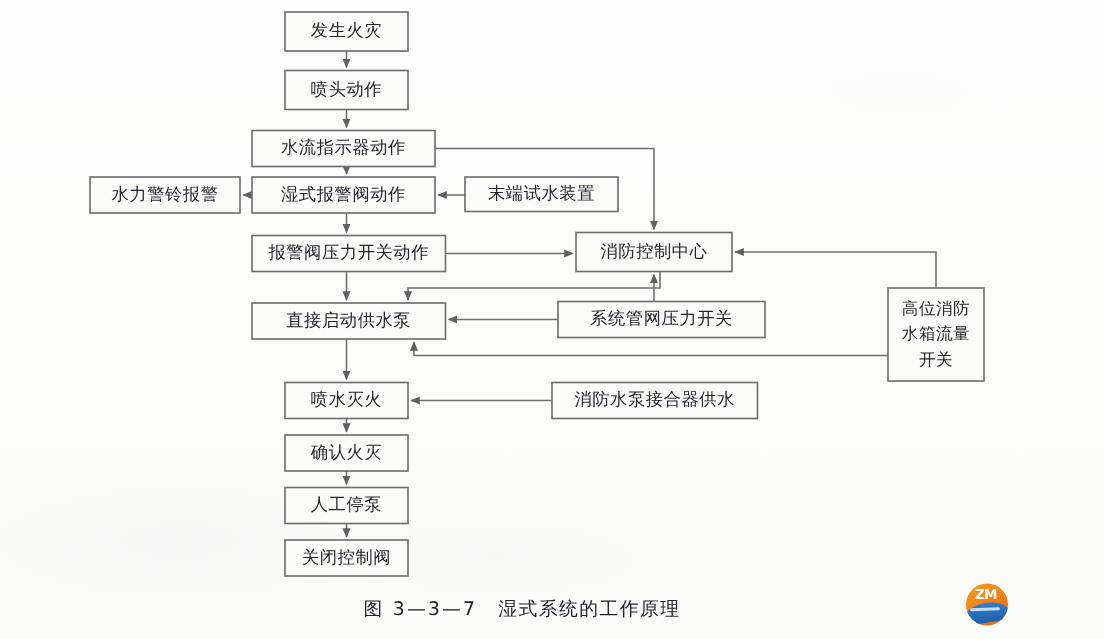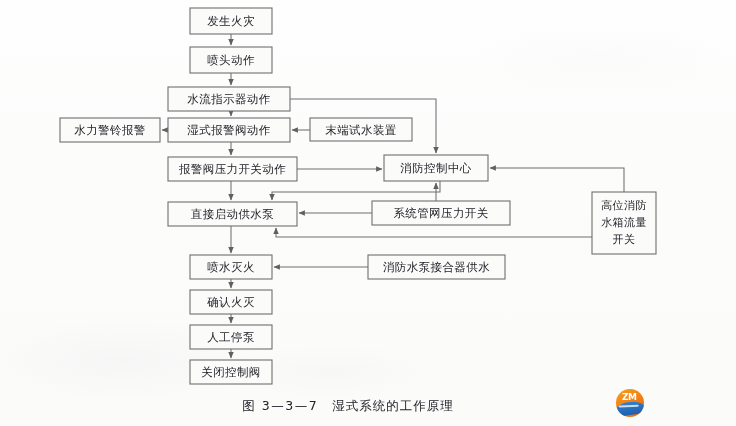--- a/index.html
+++ b/index.html
@@ -76,20 +76,21 @@
     gap: 4px;
   }
   .wm-badge {
     width: 28px;
     height: 28px;
     border-radius: 50%;
     background: linear-gradient(150deg, #f6a01e 0%, #f07c15 55%, #e8690f 100%);
     position: relative;
     overflow: hidden;
     flex: none;
+    margin-left: 28px;
   }
   .wm-badge .wave {
     position: absolute;
     left: -2px;
     bottom: 2px;
     width: 32px;
     height: 13px;
     background: linear-gradient(180deg, #2f7fd0 0%, #1f5fae 100%);
     border-radius: 60% 60% 40% 40% / 100% 100% 30% 30%;
     transform: rotate(-8deg);

